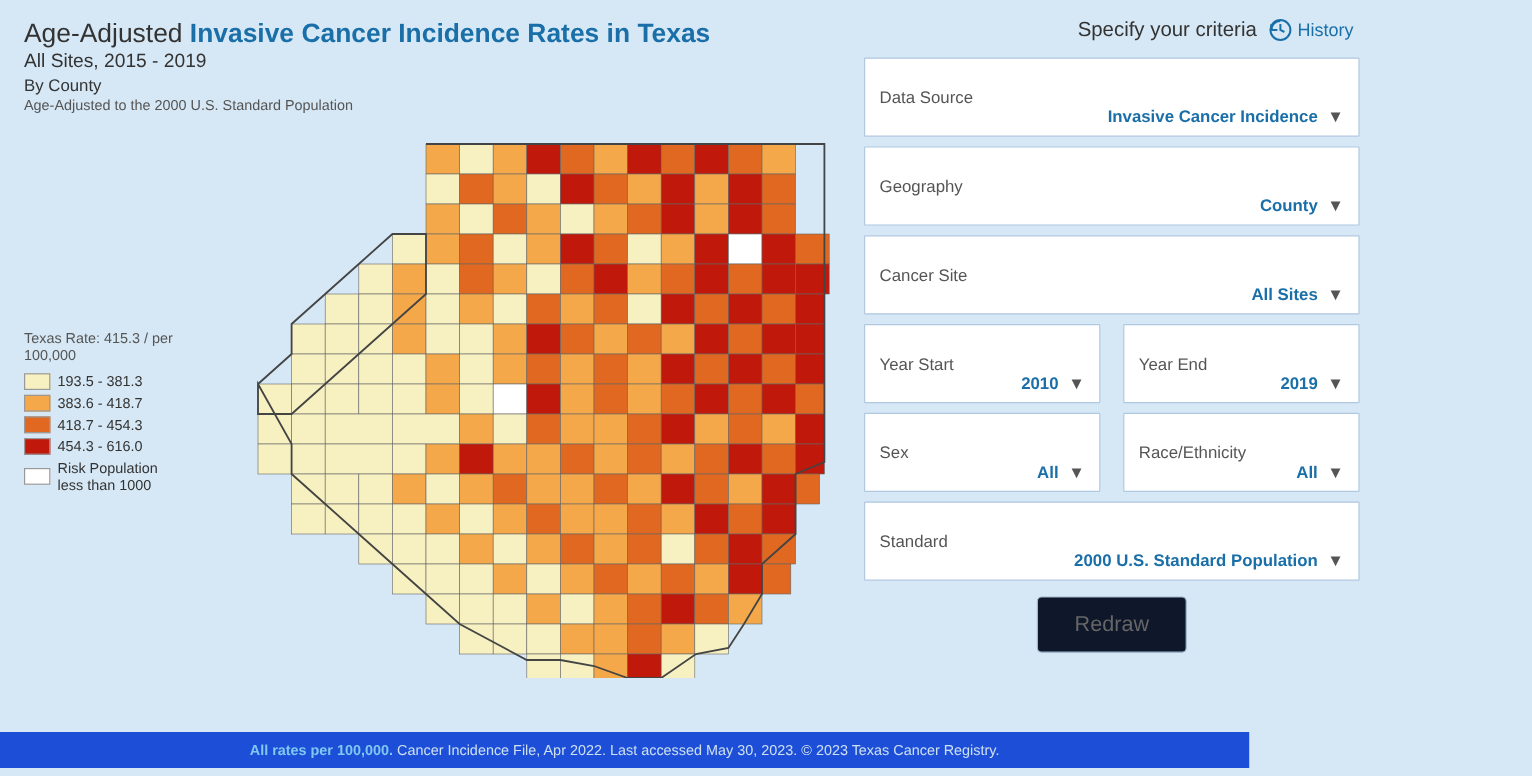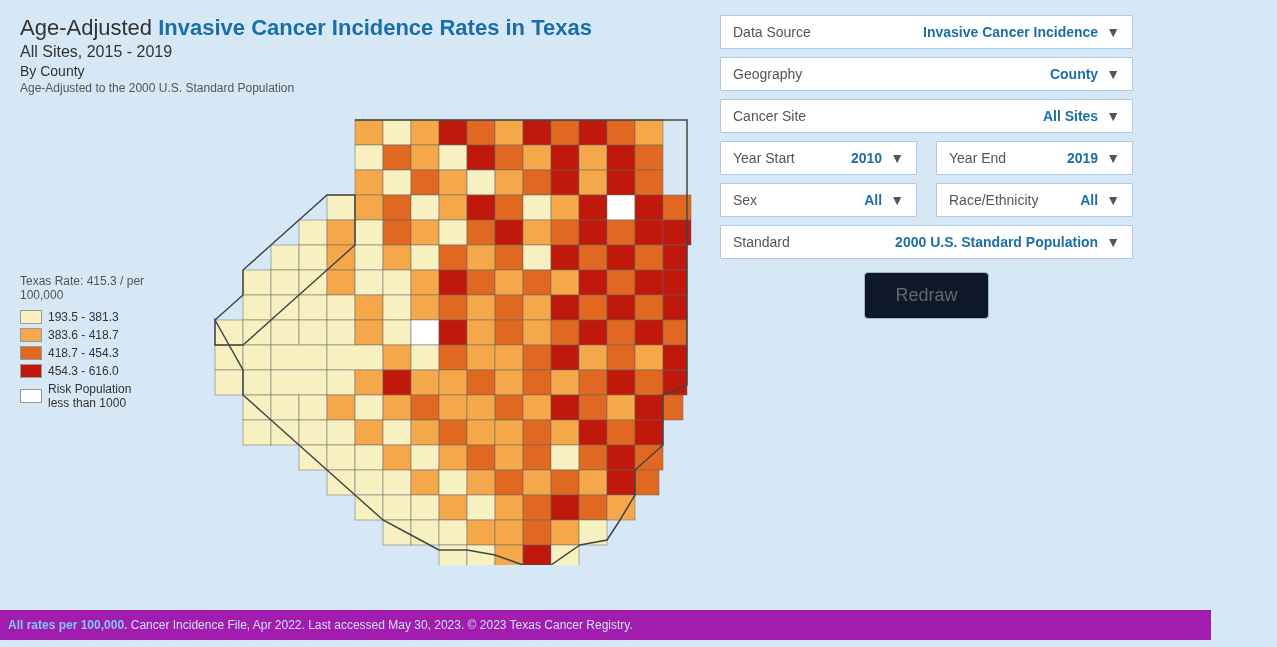--- a/index.html
+++ b/index.html
@@ -151,46 +151,47 @@
       font-weight: bold;
     }
     .dropdown-row .chevron {
       color: #555;
       font-size: 14px;
       margin-left: 8px;
     }
     .dropdown-row .right-side {
       display: flex;
       align-items: flex-end;
+      margin-top: 32px;
     }
     .split-row {
       display: flex;
       gap: 19px;
     }
     .split-row .dropdown-row {
       flex: 1;
     }
     .redraw-btn {
       background: #0f172a;
       border: 1px solid #a0b8cc;
       border-radius: 4px;
       padding: 12px 30px;
       font-size: 18px;
       color: #666;
       cursor: pointer;
       align-self: center;
       margin-top: 5px;
     }
     .footer {
-      background: #a21caf;
+      background: #1d4ed8;
       color: #cce0f0;
-      text-align: left;
+      text-align: center;
       font-size: 12px;
       padding: 8px;
-      width: 1211px;
+      width: 1041px;
     }
     .footer .bold-part {
       color: #7fc8f0;
       font-weight: bold;
     }
   </style>
 </head>
 <body>
 
 <div class="main-container">
@@ -485,20 +486,32 @@
           <rect x="333" y="440" width="28" height="25" fill="#c0180a" stroke="#666" stroke-width="0.5"></rect>
           <rect x="361" y="440" width="28" height="25" fill="#f7f0c0" stroke="#666" stroke-width="0.5"></rect>
 
           <path d="M165,15 L473,15 L497,15 L497,215 L497,280 L473,290 L473,340 L445,365 L445,390 L430,415 L417,435 L390,440 L361,460 L333,460 L305,450 L277,445 L249,445 L221,430 L193,415 L165,390 L137,365 L109,340 L81,315 L53,290 L53,265 L25,215 L25,240 L53,240 L81,215 L109,190 L137,165 L165,140 L165,90 L137,90 L109,115 L81,140 L53,165 L53,190 L25,215 L25,240" fill="none" stroke="#444" stroke-width="1.5"></path>
         </svg>
       </div>
     </div>
   </div>
 
   <div class="right-panel">
+    <div class="criteria-header">
+      <span class="criteria-label">Specify your criteria</span>
+      <button class="history-btn">
+        <svg class="history-icon" viewBox="0 0 24 24" fill="none" stroke="#1a6fa8" stroke-width="2">
+          <circle cx="12" cy="12" r="10"></circle>
+          <polyline points="12,6 12,12 16,14"></polyline>
+          <path d="M3,12 C3,7 7,3 12,3" stroke="#1a6fa8" stroke-width="2"></path>
+          <polyline points="3,6 3,12 9,12"></polyline>
+        </svg>
+        <span>History</span>
+      </button>
+    </div>
 
     <div class="dropdown-row">
       <span class="label-part">Data Source</span>
       <div class="right-side">
         <span class="value-part">Invasive Cancer Incidence</span>
         <span class="chevron">▼</span>
       </div>
     </div>
 
     <div class="dropdown-row">

